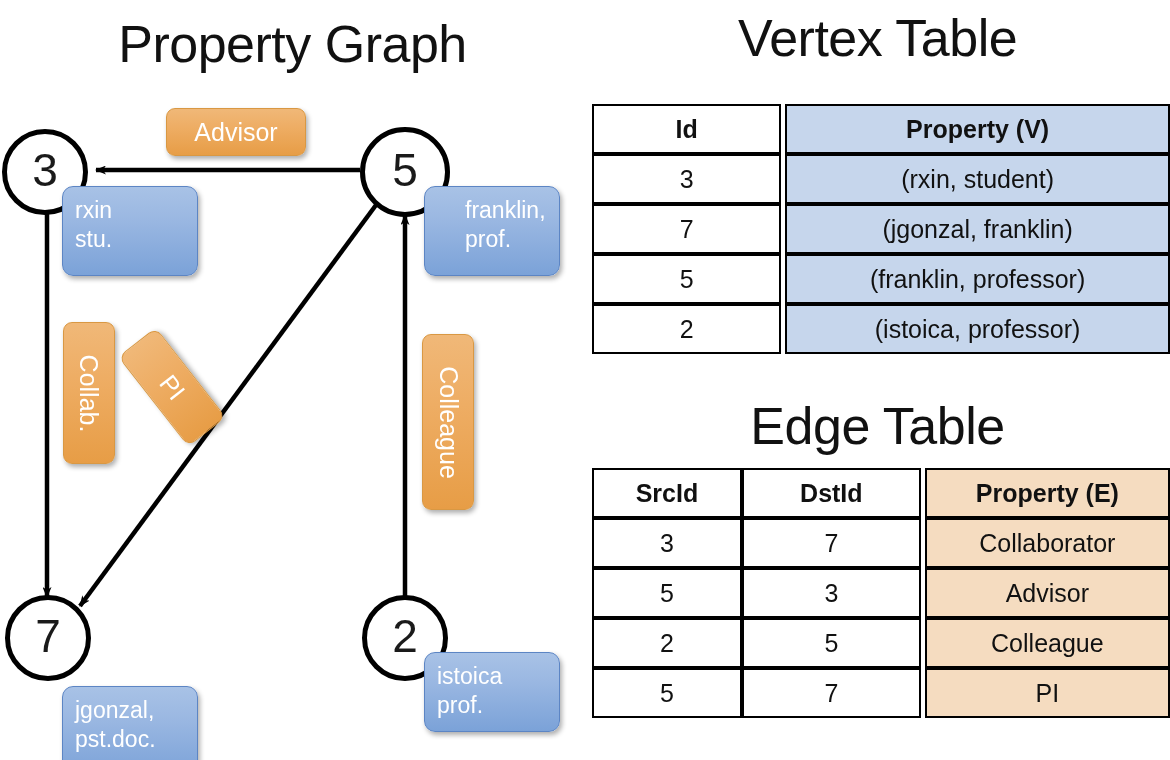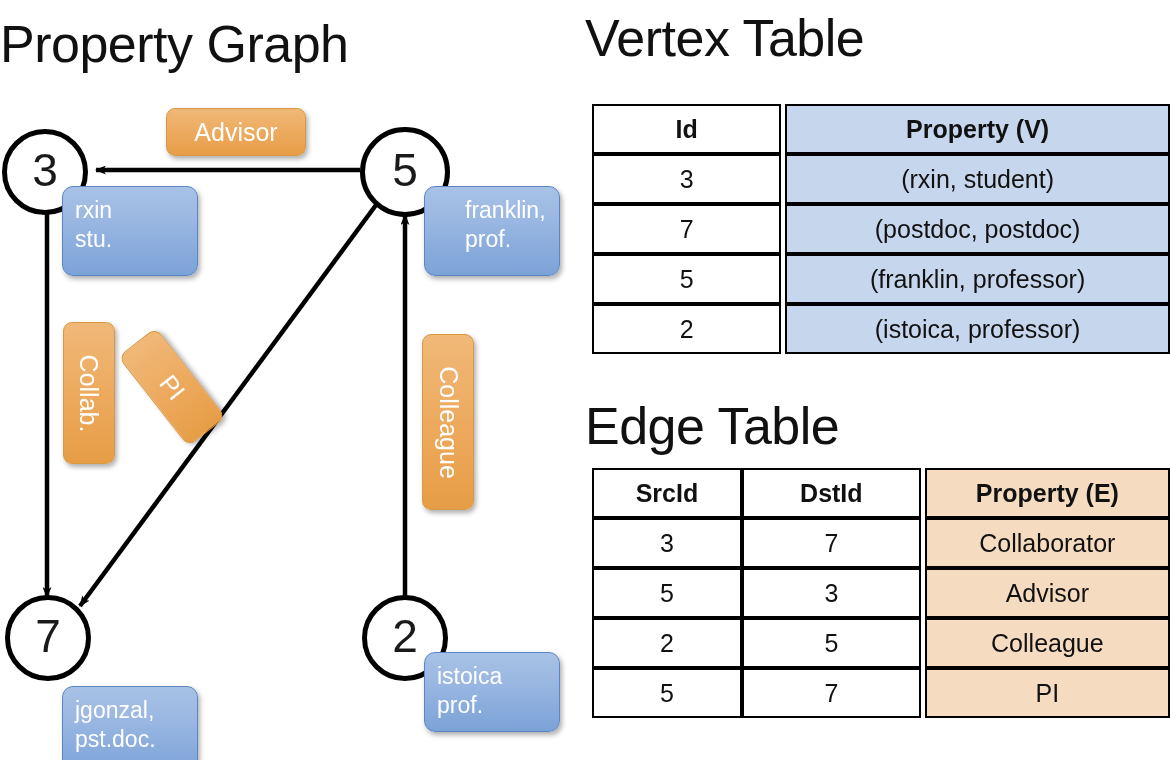--- a/index.html
+++ b/index.html
@@ -7,21 +7,21 @@
     width:1170px;height:760px;background:#ffffff;
     font-family:"Liberation Sans", sans-serif;
     overflow:hidden;position:relative;
   }
   .stage{position:absolute;left:0;top:0;width:1170px;height:760px;}
 
   
   .title{
     position:absolute;font-weight:400;color:#111;
     font-size:52px;line-height:1;letter-spacing:-0.5px;
-    white-space:nowrap;
+    white-space:nowrap;text-align:center;
   }
   #title-property-graph{left:0;top:18px;width:585px;}
   #title-vertex-table{left:585px;top:12px;width:585px;}
   #title-edge-table{left:585px;top:400px;width:585px;}
 
   
   #graph-svg{position:absolute;left:0;top:0;width:585px;height:760px;}
 
   
   .node{
@@ -158,21 +158,21 @@
         <td class="hdr blue" style="width:382px;">Property (V)</td>
       </tr>
       <tr>
         <td>3</td>
         <td class="gapcell"></td>
         <td class="blue">(rxin, student)</td>
       </tr>
       <tr>
         <td>7</td>
         <td class="gapcell"></td>
-        <td class="blue">(postdoc, postdoc)</td>
+        <td class="blue">(jgonzal, franklin)</td>
       </tr>
       <tr>
         <td>5</td>
         <td class="gapcell"></td>
         <td class="blue">(franklin, professor)</td>
       </tr>
       <tr>
         <td>2</td>
         <td class="gapcell"></td>
         <td class="blue">(istoica, professor)</td>

